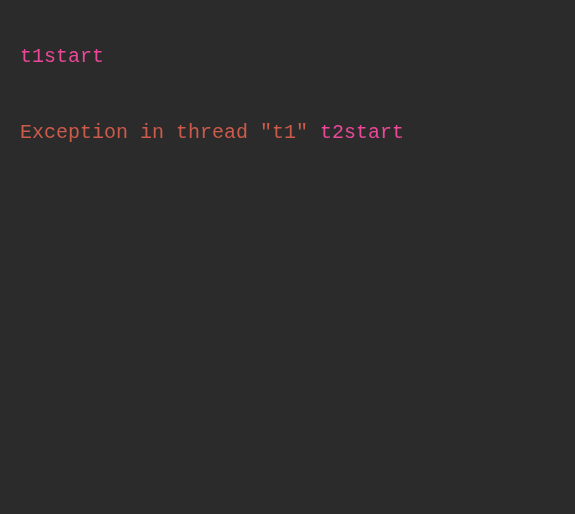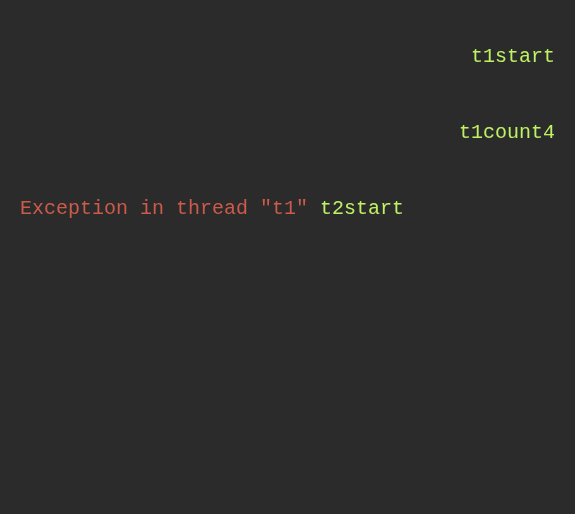--- a/index.html
+++ b/index.html
@@ -19,30 +19,28 @@
     white-space: pre;
     overflow: hidden;
   }
   .line {
     display: block;
   }
   .err {
     color: #cc5b4c;
   }
   .plain {
-    color: #bef264;
-    text-align: right;
+    color: #ec4899;
   }
 </style>
 </head>
 <body>
 
 <div class="console">
 <span class="line plain">t1start</span>
-<span class="line plain">t1count4</span>
 <span class="line"><span class="err">Exception in thread "t1" </span><span class="plain">t2start</span></span>
 
 
 
 
 
 
 
 </div>
 

